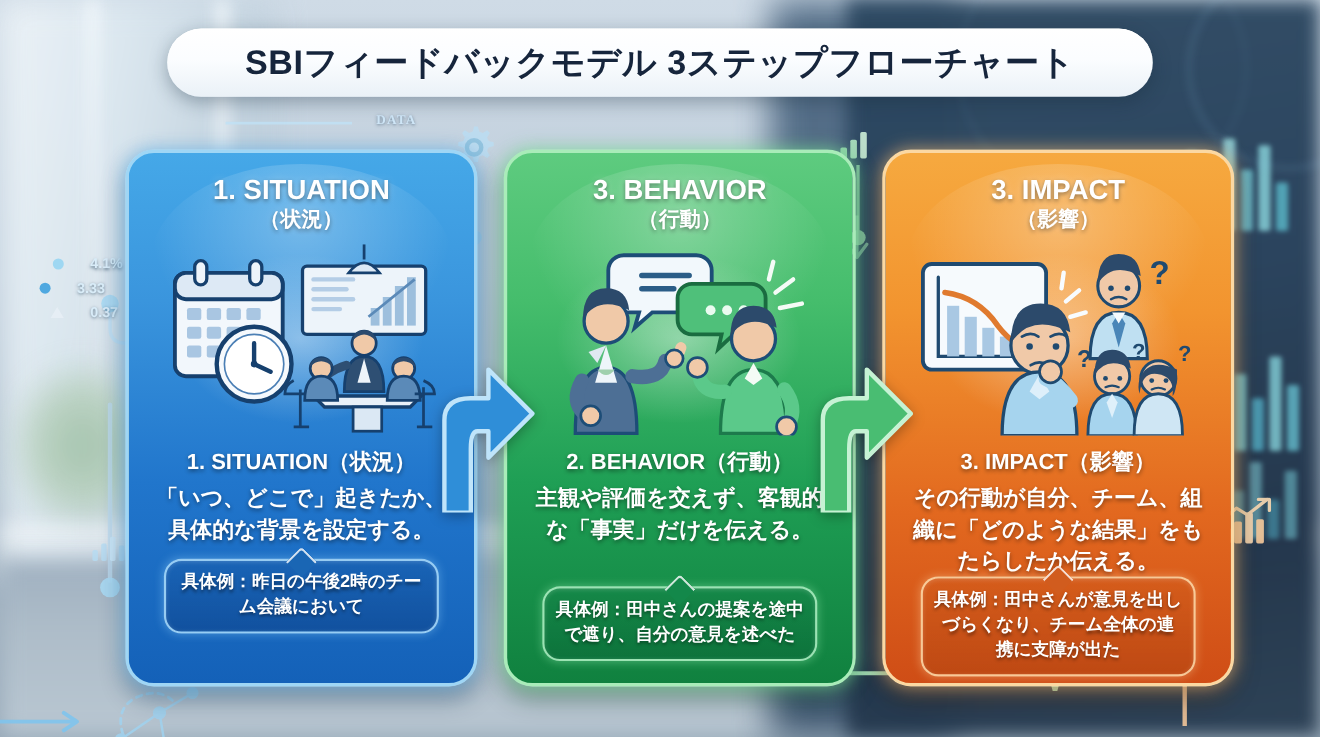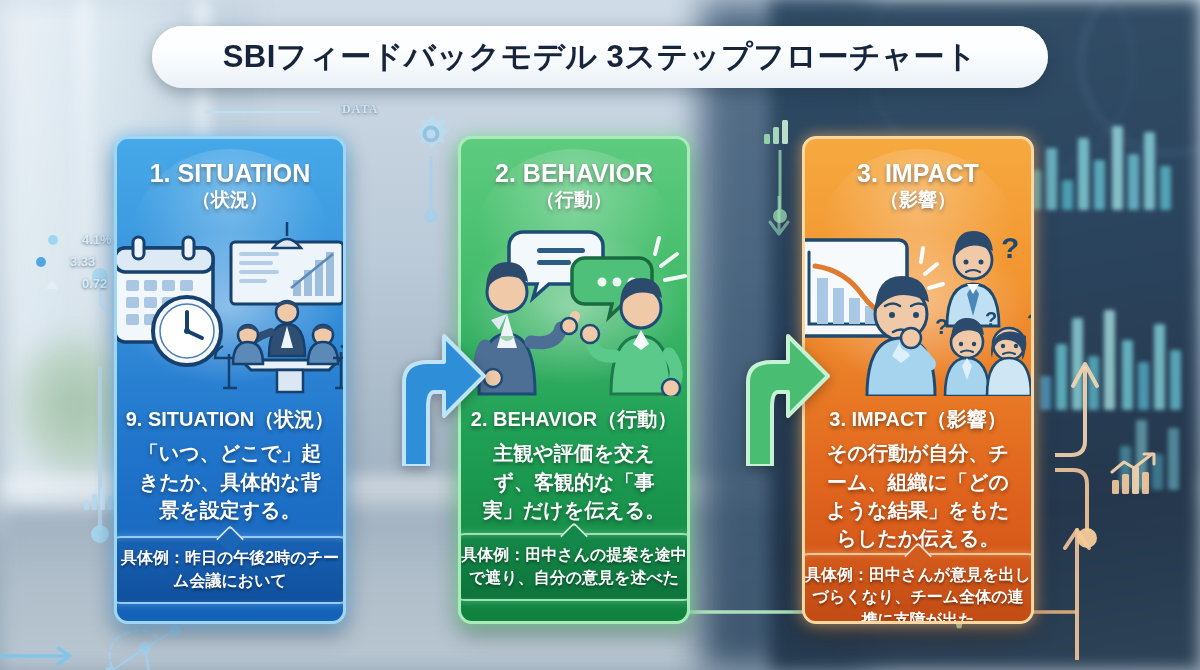--- a/index.html
+++ b/index.html
@@ -92,23 +92,23 @@
     letter-spacing: .5px;
     color: #16253c;
     white-space: nowrap;
     text-shadow: 0 1px 0 rgba(255,255,255,.65);
   }
 
   
   .card {
     position: absolute;
     top: 136px;
-    width: 232px;
+    width: 320px;
     height: 488px;
-    border-radius: 14px;
+    border-radius: 26px;
     padding: 0;
     box-sizing: border-box;
     overflow: hidden;
   }
   .card-inner {
     position: absolute; inset: 0;
     border-radius: 26px;
     box-sizing: border-box;
     padding: 14px 16px 16px;
     display: flex;
@@ -325,21 +325,21 @@
   <div class="legend-item" style="left:48px; top:232px;">
     <span class="legend-dot" style="background:#9ed7f2"></span>
     <span>4.1%</span>
   </div>
   <div class="legend-item" style="left:36px; top:254px;">
     <span class="legend-dot" style="background:#4fa8e0"></span>
     <span>3.33</span>
   </div>
   <div class="legend-item" style="left:46px; top:276px;">
     <span class="legend-tri"></span>
-    <span>0.72</span>
+    <span>0.37</span>
   </div>
 
   <svg class="deco" width="34" height="30" style="left:82px; top:482px; opacity:.8;">
     <rect x="2" y="18" width="5" height="10" rx="1.5" fill="#b6dcf3"></rect>
     <rect x="10" y="12" width="5" height="16" rx="1.5" fill="#b6dcf3"></rect>
     <rect x="18" y="6" width="5" height="22" rx="1.5" fill="#cfe9fa"></rect>
     <rect x="26" y="14" width="5" height="14" rx="1.5" fill="#b6dcf3"></rect>
   </svg>
 
   <svg class="deco" width="44" height="44" style="left:409px; top:112px; opacity:.70;">
@@ -492,35 +492,35 @@
 
             <circle cx="222" cy="113" r="10" fill="#f0c9a8" stroke="#16406e" stroke-width="2.5"></circle>
             <path d="M211 112 q11-11 22 0 q-2-9 -11-9 q-9 0-11 9z" fill="#2b4a6e"></path>
             <path d="M207 142 q0-22 15-22 q15 0 15 22 z" fill="#5b8ab8" stroke="#16406e" stroke-width="2.5"></path>
             <path d="M240 130 V166 M234 166 H248" stroke="#16406e" stroke-width="2.5" fill="none"></path>
             <path d="M240 124 q10 4 10 12 H232" fill="none" stroke="#16406e" stroke-width="2.5"></path>
           </g>
         </svg>
       </div>
 
-      <div class="card-subtitle">9. SITUATION（状況）</div>
+      <div class="card-subtitle">1. SITUATION（状況）</div>
       <div class="card-desc">「いつ、どこで」起きたか、具体的な背景を設定する。</div>
 
       <div class="example-box">
         <div class="example-notch"></div>
         <span>具体例：昨日の午後2時のチーム会議において</span>
       </div>
     </div>
   </div>
 
   <div class="card" id="card-2">
     <div class="card-gloss"></div>
     <div class="card-inner">
       <div class="card-heading">
-        <span>2. BEHAVIOR</span>
+        <span>3. BEHAVIOR</span>
         <span class="jp">（行動）</span>
       </div>
 
       <div class="illus">
         <div class="illus-glow"></div>
         <svg width="258" height="174" viewBox="0 0 258 174">
 
           <g>
             <path d="M78 10 h66 a14 14 0 0 1 14 14 v24 a14 14 0 0 1 -14 14 h-40 l-16 14 4-14 h-14 a14 14 0 0 1 -14-14 v-24 a14 14 0 0 1 14-14 z" fill="#f2f8fc" stroke="#1d4d77" stroke-width="3.5"></path>
             <g fill="#2b5d87">

